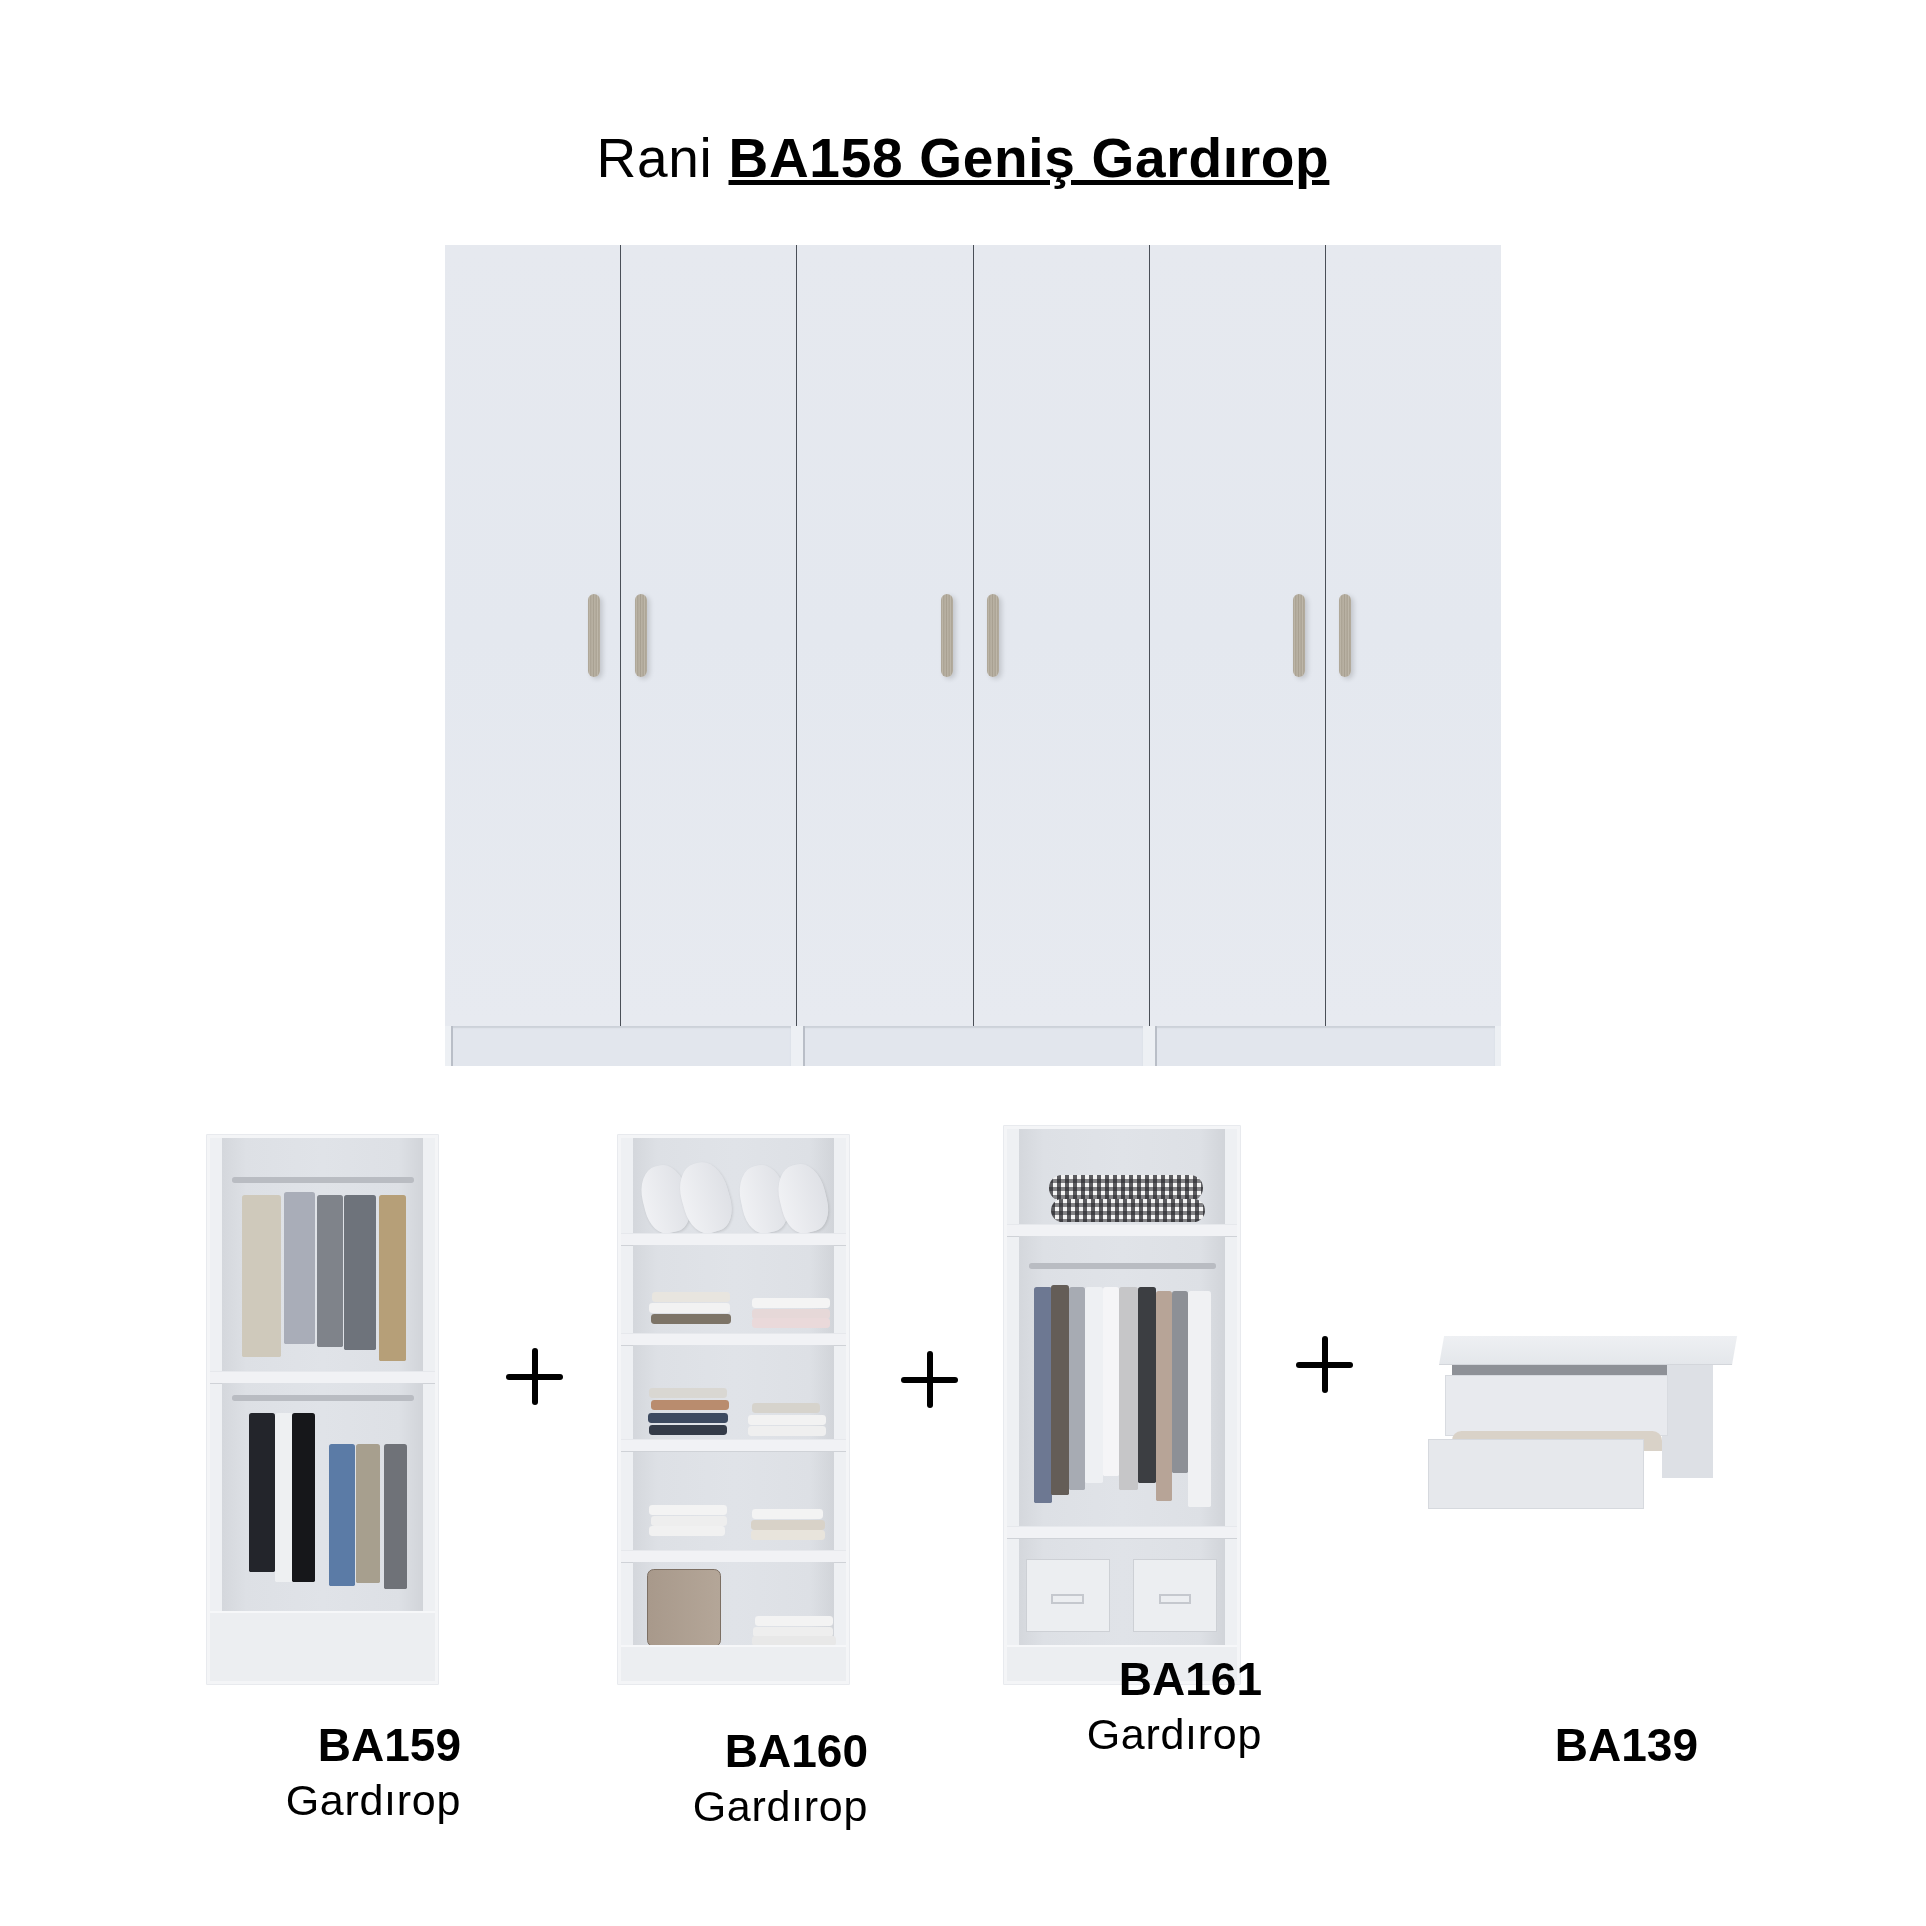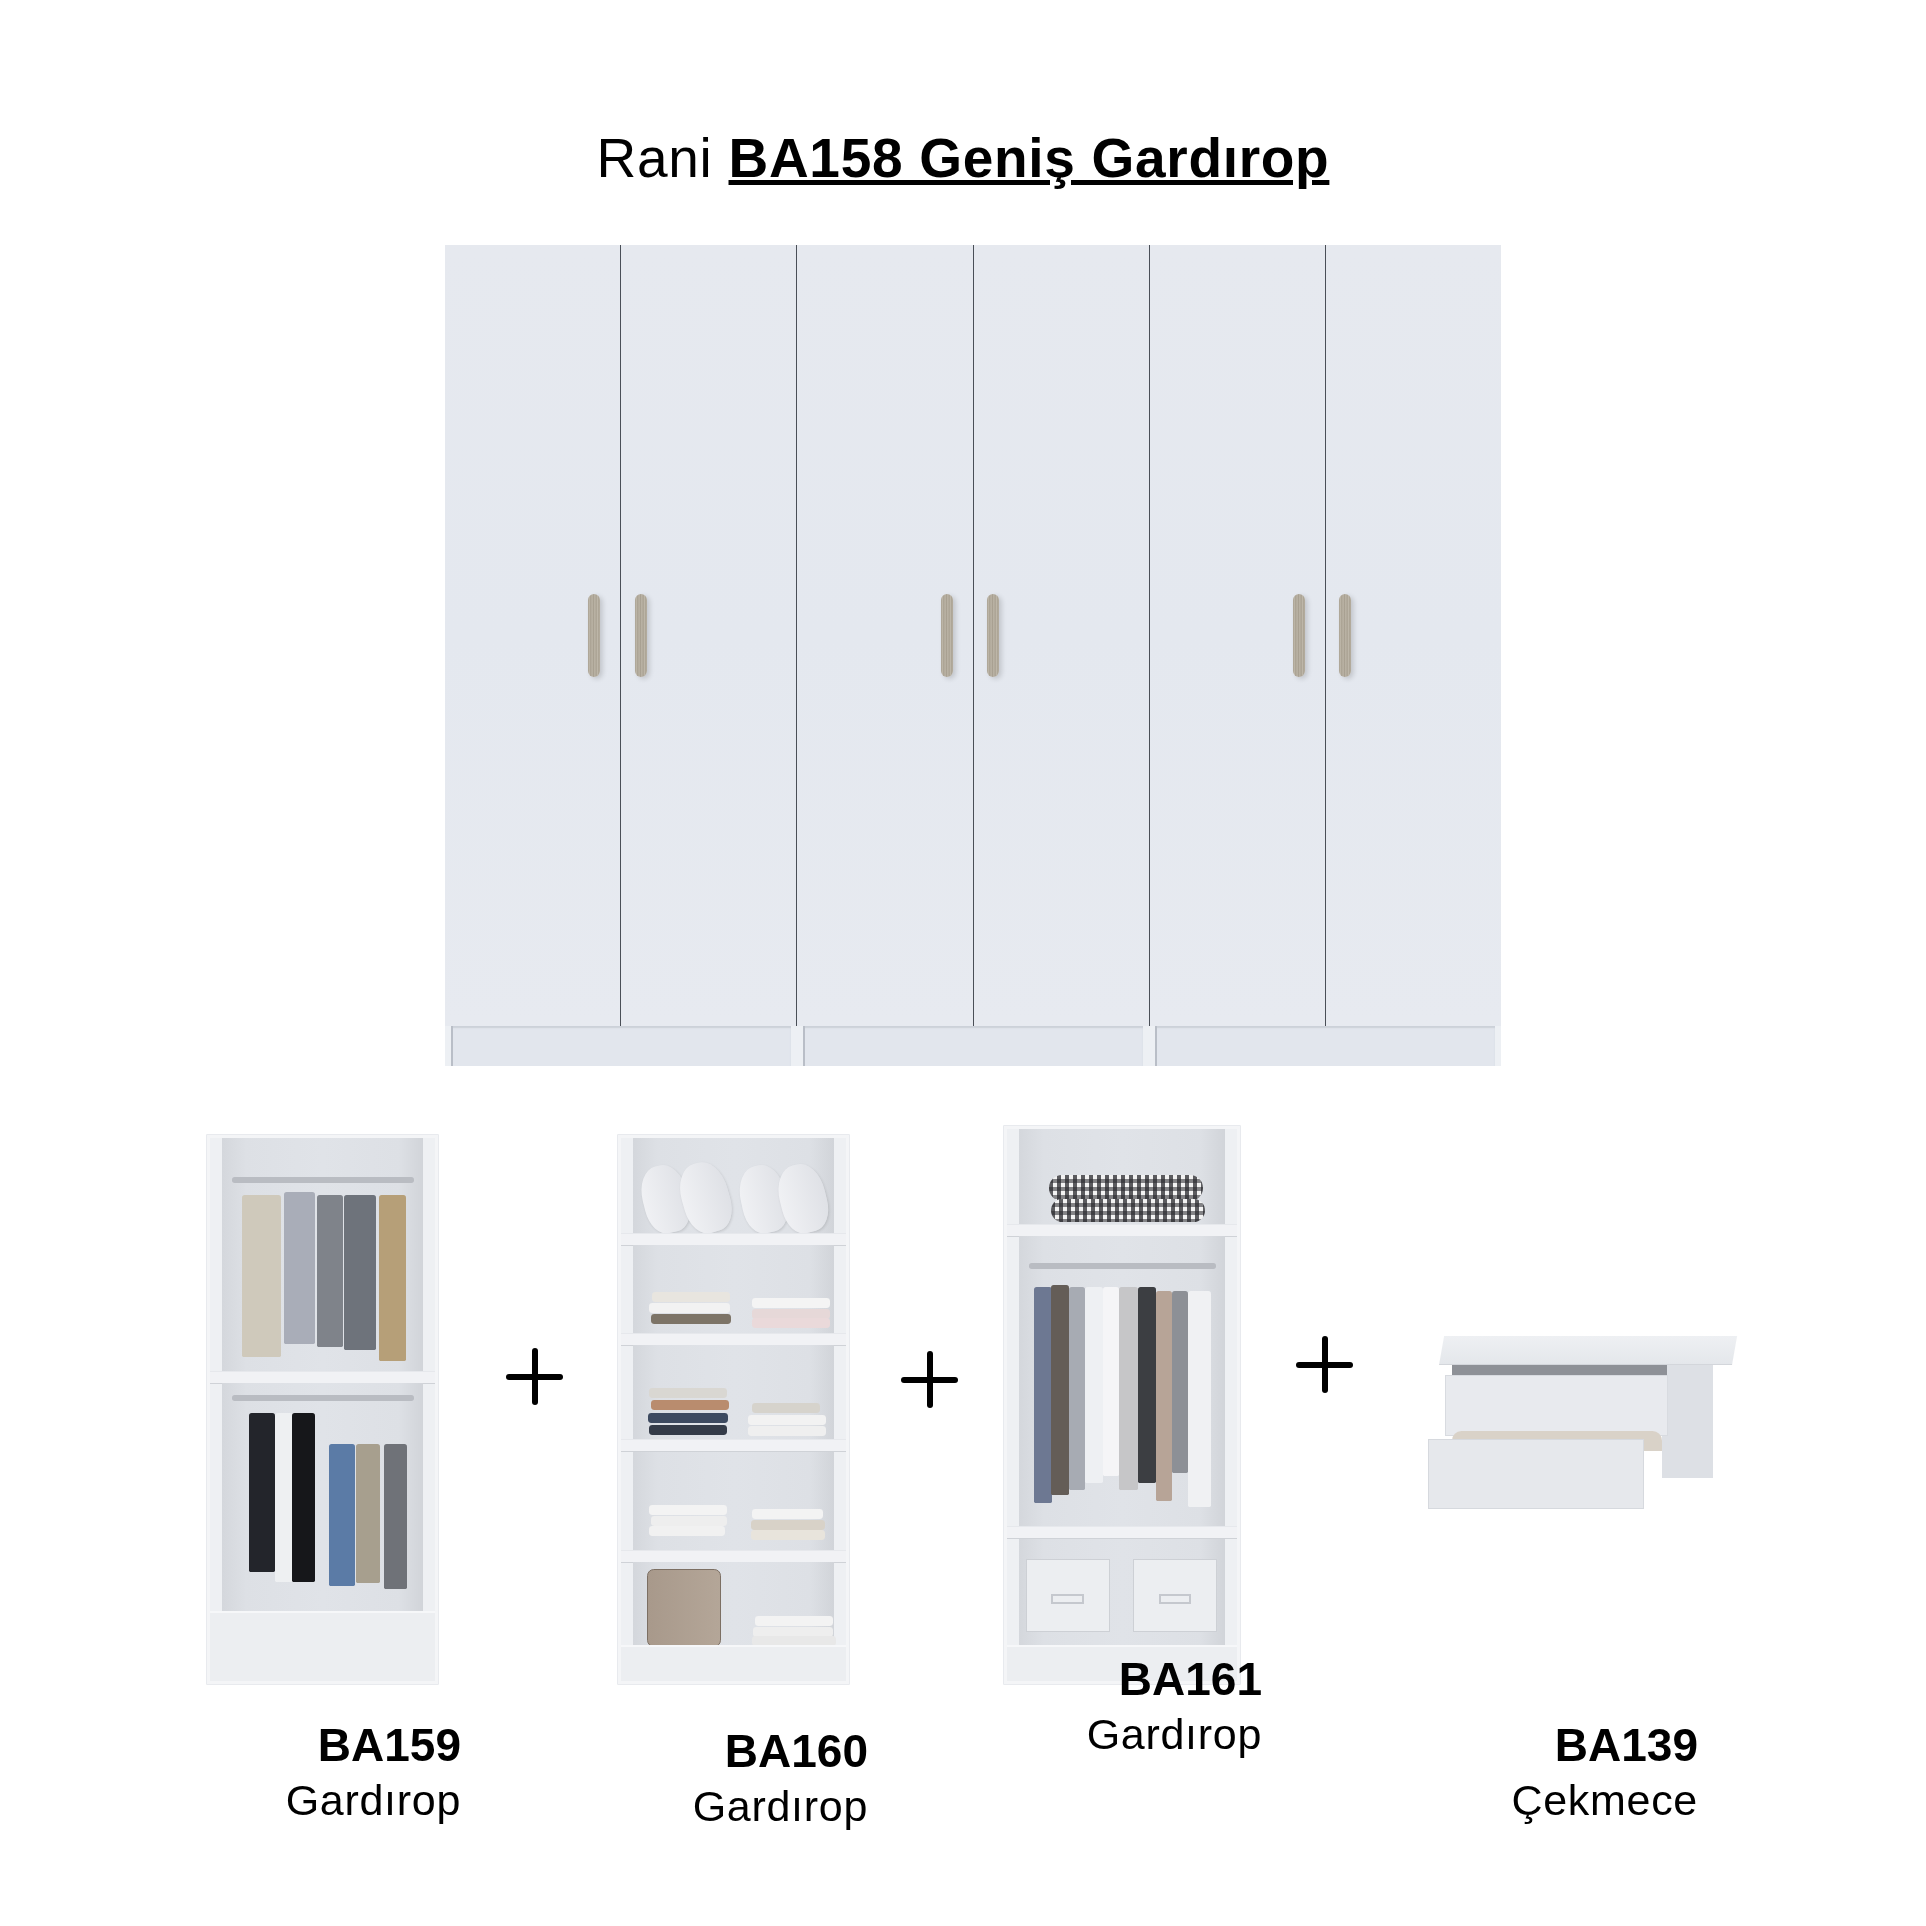--- a/index.html
+++ b/index.html
@@ -212,15 +212,14 @@
 <div class="label" style="left:598px; top:1724px;">
   <span class="code">BA160</span>
   <span class="kind">Gardırop</span>
 </div>
 <div class="label" style="left:992px; top:1652px;">
   <span class="code">BA161</span>
   <span class="kind">Gardırop</span>
 </div>
 <div class="label" style="left:1428px; top:1718px;">
   <span class="code">BA139</span>
-  <span class="kind">Çekmece</span>
 </div>
 
 
 </body></html>

